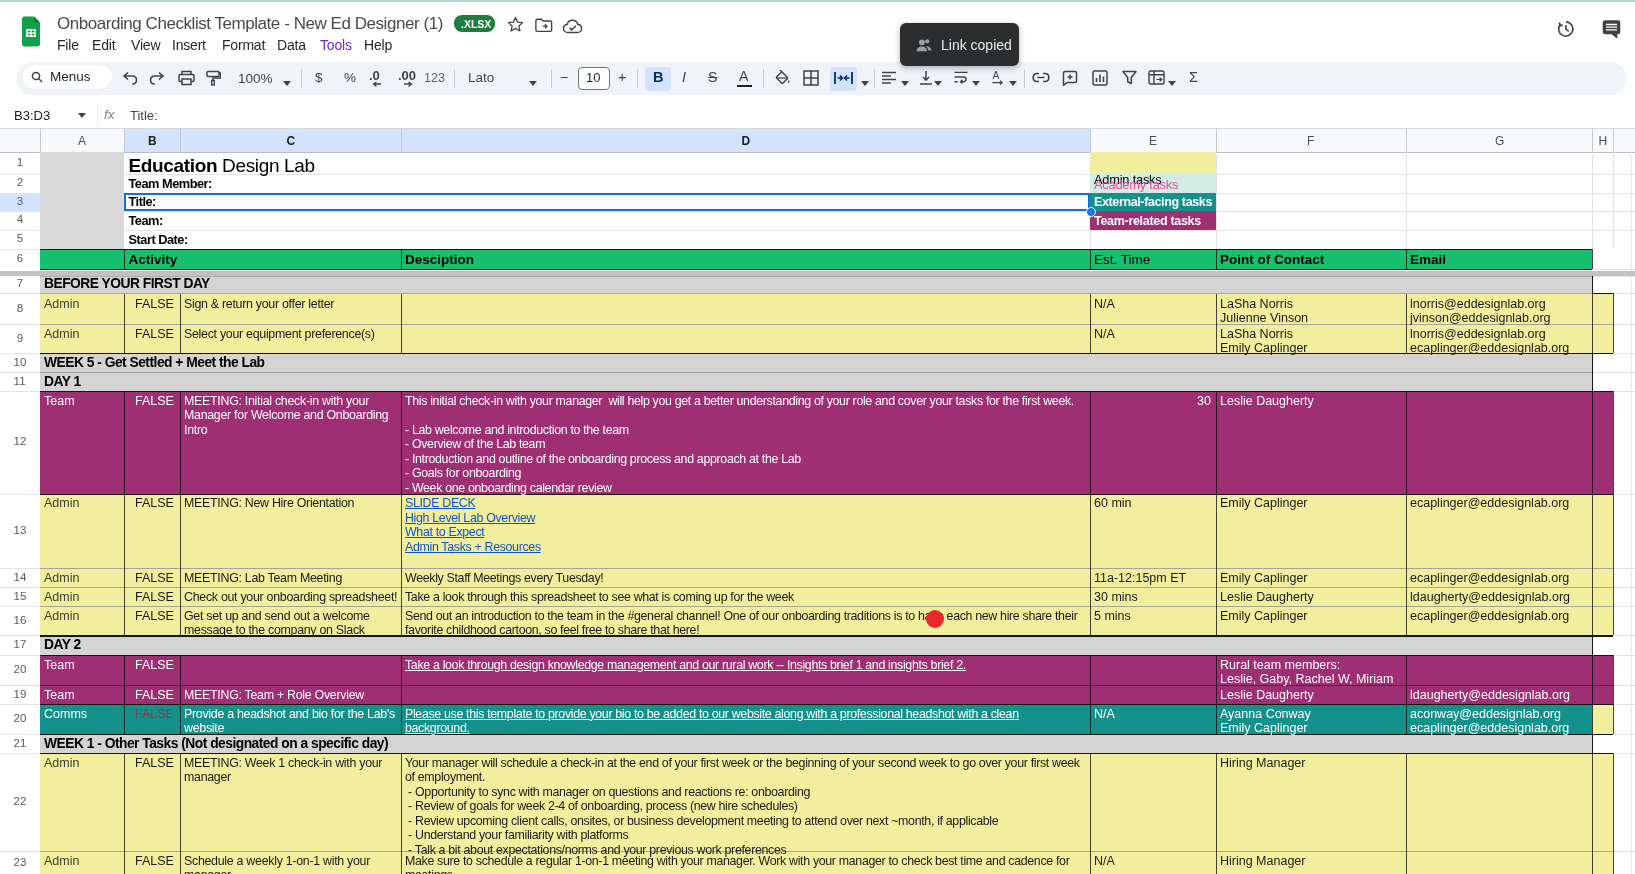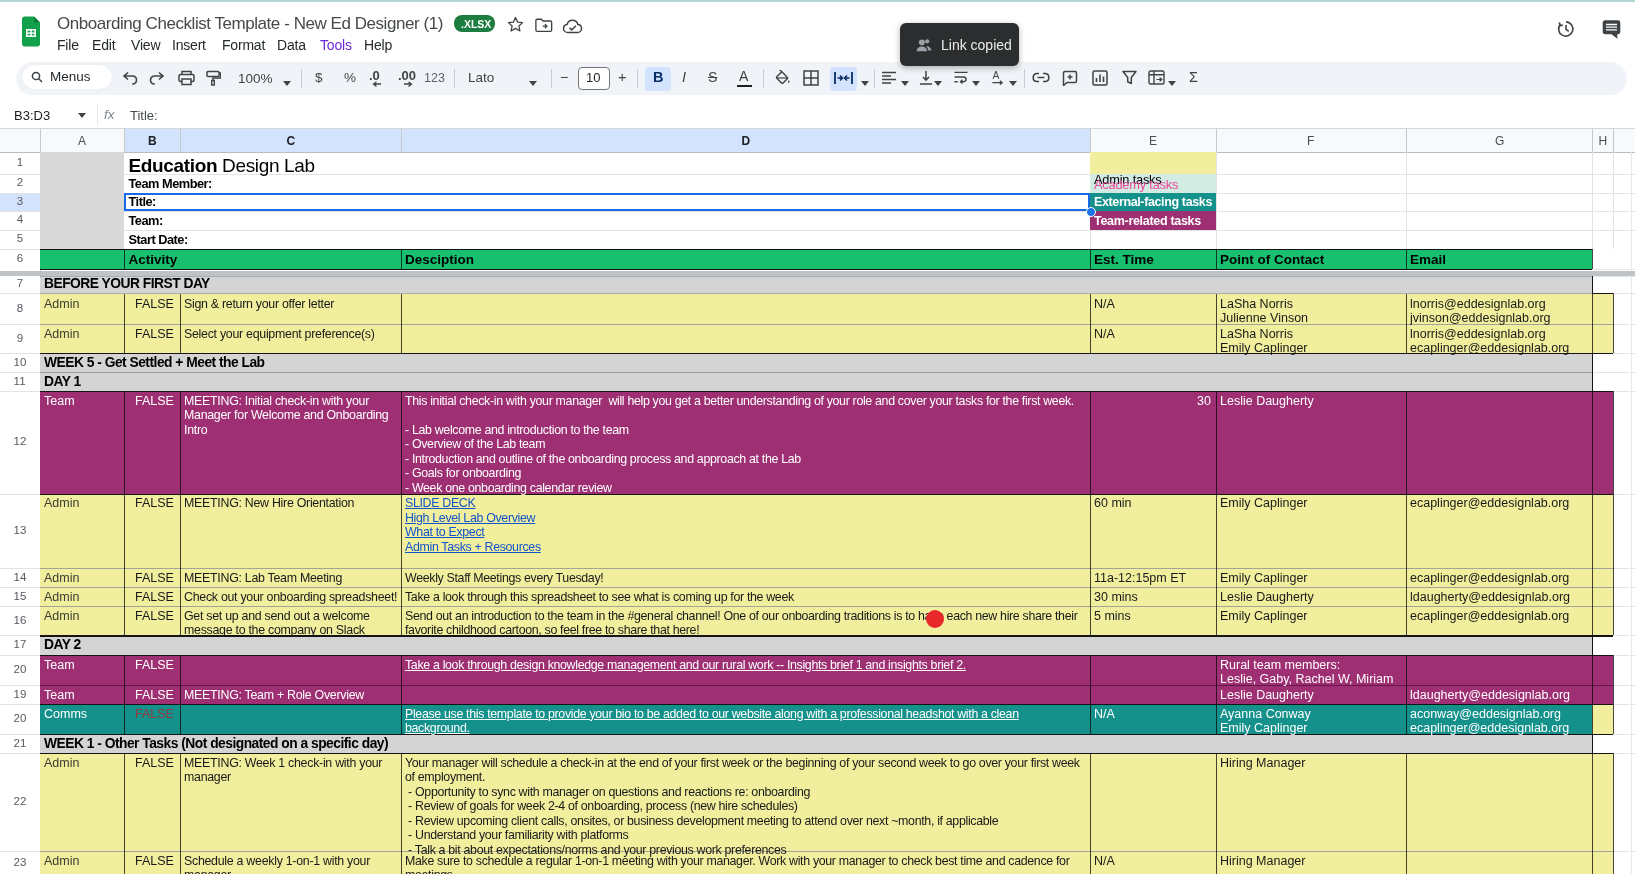--- a/index.html
+++ b/index.html
@@ -375,21 +375,21 @@
     <div style="position:absolute;left:128.5px;top:175.75px;font-size:12.8px;color:#000;font-weight:700;white-space:pre;letter-spacing:-0.5px;">Team Member:</div>
     <div style="position:absolute;left:128.5px;top:194.25px;font-size:12.8px;color:#000;font-weight:700;white-space:pre;letter-spacing:-0.5px;">Title:</div>
     <div style="position:absolute;left:128.5px;top:212.75px;font-size:12.8px;color:#000;font-weight:700;white-space:pre;letter-spacing:-0.5px;">Team:</div>
     <div style="position:absolute;left:128.5px;top:231.5px;font-size:12.8px;color:#000;font-weight:700;white-space:pre;letter-spacing:-0.5px;">Start Date:</div>
     <div style="position:absolute;left:1094px;top:172px;font-size:12.8px;color:#000;white-space:pre;letter-spacing:-0.2px;">Admin tasks</div>
     <div style="position:absolute;left:1094px;top:176.5px;font-size:12.8px;color:#ec4899;white-space:pre;letter-spacing:-0.2px;">Academy tasks</div>
     <div style="position:absolute;left:1094px;top:195px;font-size:12.5px;color:#fff;font-weight:700;white-space:pre;letter-spacing:-0.37px;">External-facing tasks</div>
     <div style="position:absolute;left:1094px;top:214px;font-size:12.5px;color:#fff;font-weight:700;white-space:pre;letter-spacing:-0.3px;">Team-related tasks</div>
     <div style="position:absolute;left:128.5px;top:251.5px;font-size:13.5px;color:#000;font-weight:700;white-space:pre;">Activity</div>
     <div style="position:absolute;left:405px;top:251.5px;font-size:13.5px;color:#000;font-weight:700;white-space:pre;">Desciption</div>
-    <div style="position:absolute;left:1094px;top:251.5px;font-size:13.5px;color:#000;font-weight:700;white-space:pre;">Est. Time</div>
+    <div style="position:absolute;left:1094px;top:251.5px;font-size:13.5px;color:#000;font-weight:400;white-space:pre;">Est. Time</div>
     <div style="position:absolute;left:1220px;top:251.5px;font-size:13.5px;color:#000;font-weight:700;white-space:pre;">Point of Contact</div>
     <div style="position:absolute;left:1410px;top:251.5px;font-size:13.5px;color:#000;font-weight:700;white-space:pre;">Email</div>
     <div style="position:absolute;left:44px;top:276.25px;font-size:13.8px;color:#000;font-weight:700;white-space:pre;letter-spacing:-0.5px;">BEFORE YOUR FIRST DAY</div>
     <div style="position:absolute;left:44px;top:354.5px;font-size:13.8px;color:#000;font-weight:700;white-space:pre;letter-spacing:-0.5px;">WEEK 5 - Get Settled + Meet the Lab</div>
     <div style="position:absolute;left:44px;top:373.5px;font-size:13.8px;color:#000;font-weight:700;white-space:pre;letter-spacing:-0.5px;">DAY 1</div>
     <div style="position:absolute;left:44px;top:637.0px;font-size:13.8px;color:#000;font-weight:700;white-space:pre;letter-spacing:-0.5px;">DAY 2</div>
     <div style="position:absolute;left:44px;top:735.5px;font-size:13.8px;color:#000;font-weight:700;white-space:pre;letter-spacing:-0.5px;">WEEK 1 - Other Tasks (Not designated on a specific day)</div>
     <div style="position:absolute;left:44px;top:296.5px;width:76px;font-size:12.5px;line-height:14.5px;color:#3c3c32;white-space:pre;overflow:hidden;">Admin</div>
     <div style="position:absolute;left:135.0px;top:296.5px;font-size:12.5px;color:#1a1a1a;white-space:pre;">FALSE</div>
     <div style="position:absolute;left:184px;top:296.5px;width:213px;font-size:12.4px;line-height:14.5px;color:#1a1a1a;letter-spacing:-0.28px;white-space:pre;overflow:hidden;">Sign &amp; return your offer letter</div>
@@ -440,20 +440,21 @@
     <div style="position:absolute;left:135.0px;top:657.5px;font-size:12.5px;color:#fff;white-space:pre;">FALSE</div>
     <div style="position:absolute;left:405px;top:657.5px;width:681px;font-size:12.4px;line-height:14.5px;color:#fff;letter-spacing:-0.33px;white-space:pre;overflow:hidden;"><span style="text-decoration:underline;">Take a look through design knowledge management and our rural work -- Insights brief 1 and insights brief 2.</span></div>
     <div style="position:absolute;left:1220px;top:657.5px;width:182px;font-size:12.5px;line-height:14.5px;color:#fff;white-space:pre;overflow:hidden;">Rural team members:<br>Leslie, Gaby, Rachel W, Miriam</div>
     <div style="position:absolute;left:44px;top:687.5px;width:76px;font-size:12.5px;line-height:14.5px;color:#fff;white-space:pre;overflow:hidden;">Team</div>
     <div style="position:absolute;left:135.0px;top:687.5px;font-size:12.5px;color:#fff;white-space:pre;">FALSE</div>
     <div style="position:absolute;left:184px;top:687.5px;width:213px;font-size:12.4px;line-height:14.5px;color:#fff;letter-spacing:-0.28px;white-space:pre;overflow:hidden;">MEETING: Team + Role Overview</div>
     <div style="position:absolute;left:1220px;top:687.5px;width:182px;font-size:12.5px;line-height:14.5px;color:#fff;white-space:pre;overflow:hidden;">Leslie Daugherty</div>
     <div style="position:absolute;left:1410px;top:687.5px;width:178px;font-size:12.5px;line-height:14.5px;color:#fff;white-space:pre;overflow:hidden;">ldaugherty@eddesignlab.org</div>
     <div style="position:absolute;left:44px;top:706.5px;width:76px;font-size:12.5px;line-height:14.5px;color:#fff;white-space:pre;overflow:hidden;">Comms</div>
     <div style="position:absolute;left:135.0px;top:706.5px;font-size:12.5px;color:#93393f;white-space:pre;">FALSE</div>
+    <div style="position:absolute;left:184px;top:706.5px;width:213px;font-size:12.4px;line-height:14.5px;color:#fff;letter-spacing:-0.28px;white-space:pre;overflow:hidden;">Provide a headshot and bio for the Lab's<br>website</div>
     <div style="position:absolute;left:405px;top:706.5px;width:681px;font-size:12.4px;line-height:14.5px;color:#fff;letter-spacing:-0.33px;white-space:pre;overflow:hidden;"><span style="text-decoration:underline;">Please use this template to provide your bio to be added to our website along with a professional headshot with a clean</span><br><span style="text-decoration:underline;">background.</span></div>
     <div style="position:absolute;left:1094px;top:706.5px;width:118px;font-size:12.5px;line-height:14.5px;color:#fff;white-space:pre;overflow:hidden;">N/A</div>
     <div style="position:absolute;left:1220px;top:706.5px;width:182px;font-size:12.5px;line-height:14.5px;color:#fff;white-space:pre;overflow:hidden;">Ayanna Conway<br>Emily Caplinger</div>
     <div style="position:absolute;left:1410px;top:706.5px;width:178px;font-size:12.5px;line-height:14.5px;color:#fff;white-space:pre;overflow:hidden;">aconway@eddesignlab.org<br>ecaplinger@eddesignlab.org</div>
     <div style="position:absolute;left:44px;top:755.5px;width:76px;font-size:12.5px;line-height:14.5px;color:#3c3c32;white-space:pre;overflow:hidden;">Admin</div>
     <div style="position:absolute;left:135.0px;top:755.5px;font-size:12.5px;color:#1a1a1a;white-space:pre;">FALSE</div>
     <div style="position:absolute;left:184px;top:755.5px;width:213px;font-size:12.4px;line-height:14.5px;color:#1a1a1a;letter-spacing:-0.28px;white-space:pre;overflow:hidden;">MEETING: Week 1 check-in with your<br>manager</div>
     <div style="position:absolute;left:405px;top:755.5px;width:681px;font-size:12.4px;line-height:14.5px;color:#1a1a1a;letter-spacing:-0.33px;white-space:pre;overflow:hidden;">Your manager will schedule a check-in at the end of your first week or the beginning of your second week to go over your first week<br>of employment.<br> - Opportunity to sync with manager on questions and reactions re: onboarding<br> - Review of goals for week 2-4 of onboarding, process (new hire schedules)<br> - Review upcoming client calls, onsites, or business development meeting to attend over next ~month, if applicable<br> - Understand your familiarity with platforms<br> - Talk a bit about expectations/norms and your previous work preferences</div>
     <div style="position:absolute;left:1220px;top:755.5px;width:182px;font-size:12.5px;line-height:14.5px;color:#1a1a1a;white-space:pre;overflow:hidden;">Hiring Manager</div>
     <div style="position:absolute;left:44px;top:853.5px;width:76px;font-size:12.5px;line-height:14.5px;color:#3c3c32;white-space:pre;overflow:hidden;">Admin</div>

